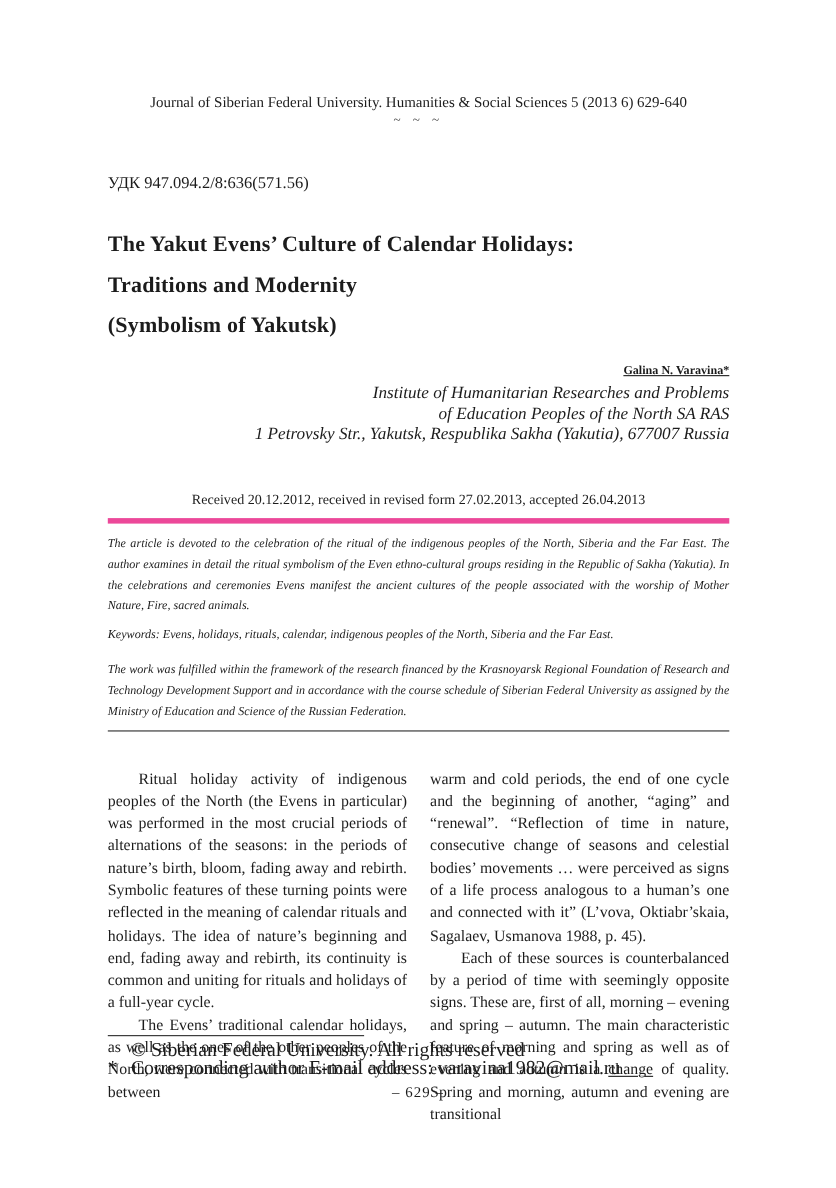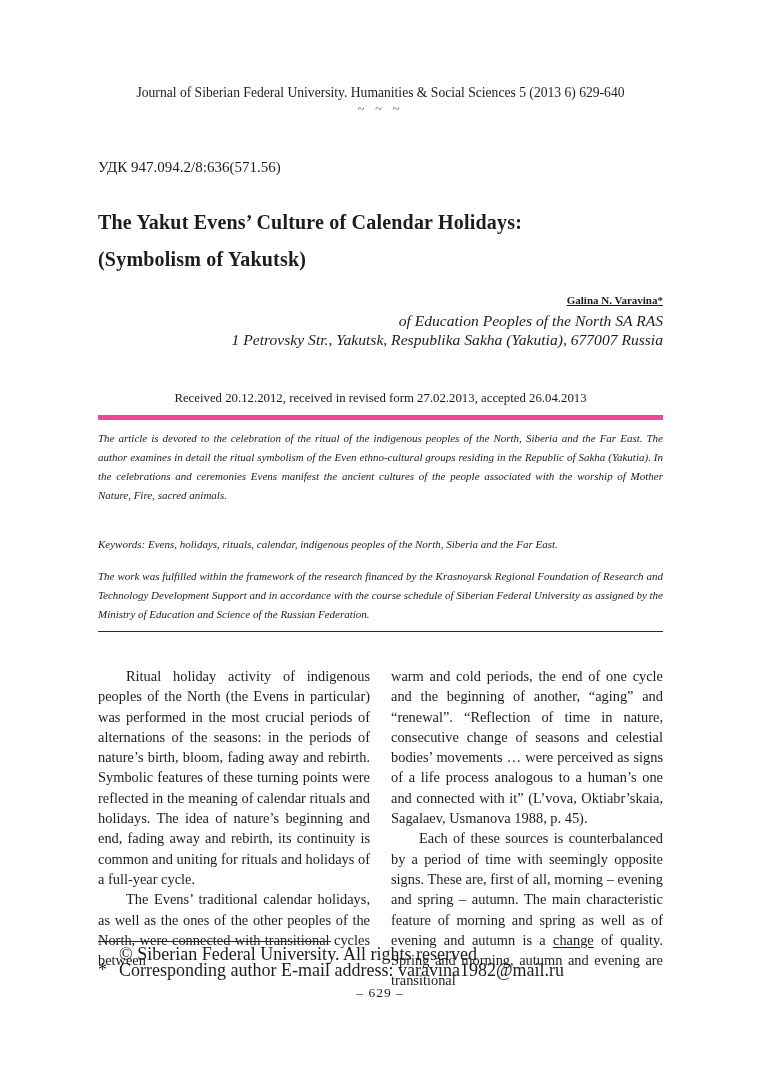--- a/index.html
+++ b/index.html
@@ -73,21 +73,21 @@
     border-bottom: 5px solid #ec4899;
   }
   .abstract, .keywords, .funding {
     font-style: italic;
     font-size: 11px;
     line-height: 19px;
     text-align: justify;
     margin: 0;
   }
   .abstract { margin-top: 9px; }
-  .keywords { margin-top: 30px; }
+  .keywords { margin-top: 7px; }
   .funding  { margin-top: 13px; padding-bottom: 7px; border-bottom: 1px solid #2a2a2a; }
   .body-cols {
     display: flex;
     gap: 21px;
     margin-top: 34px;
   }
   .col {
     width: 272px;
     font-size: 14.4px;
     line-height: 20.3px;
@@ -130,26 +130,28 @@
 <div class="page">
   <div class="content">
 
     <div class="journal-line">Journal of  Siberian Federal University.  Humanities &amp; Social Sciences 5 (2013 6) 629-640</div>
     <div class="ornament">~ ~ ~</div>
 
     <div class="udc">УДК 947.094.2/8:636(571.56)</div>
 
     <div class="title-block">
       <div>The Yakut Evens’ Culture of Calendar Holidays:</div>
+      <div>Traditions and Modernity</div>
       <div>(Symbolism of Yakutsk)</div>
     </div>
 
     <div class="author-block">
       <div class="author-name">Galina N. Varavina*</div>
       <div class="affiliation">
+        <div>Institute of Humanitarian Researches and Problems</div>
         <div>of Education Peoples of the North SA RAS</div>
         <div>1 Petrovsky Str., Yakutsk, Respublika Sakha (Yakutia), 677007 Russia</div>
       </div>
     </div>
 
     <div class="received">Received 20.12.2012, received in revised form 27.02.2013, accepted 26.04.2013</div>
 
     <p class="abstract">The article is devoted to the celebration of the ritual of the indigenous peoples of the North, Siberia and the Far East. The author examines in detail the ritual symbolism of the Even ethno-cultural groups residing in the Republic of Sakha (Yakutia). In the celebrations and ceremonies Evens manifest the ancient cultures of the people associated with the worship of Mother Nature, Fire, sacred animals.</p>
     <p class="keywords">Keywords: Evens, holidays, rituals, calendar, indigenous peoples of the North, Siberia and the Far East.</p>
     <p class="funding">The work was fulfilled within the framework of the research financed by the Krasnoyarsk Regional Foundation of Research and Technology Development Support and in accordance with the course schedule of Siberian Federal University as assigned by the Ministry of Education and Science of the Russian Federation.</p>

